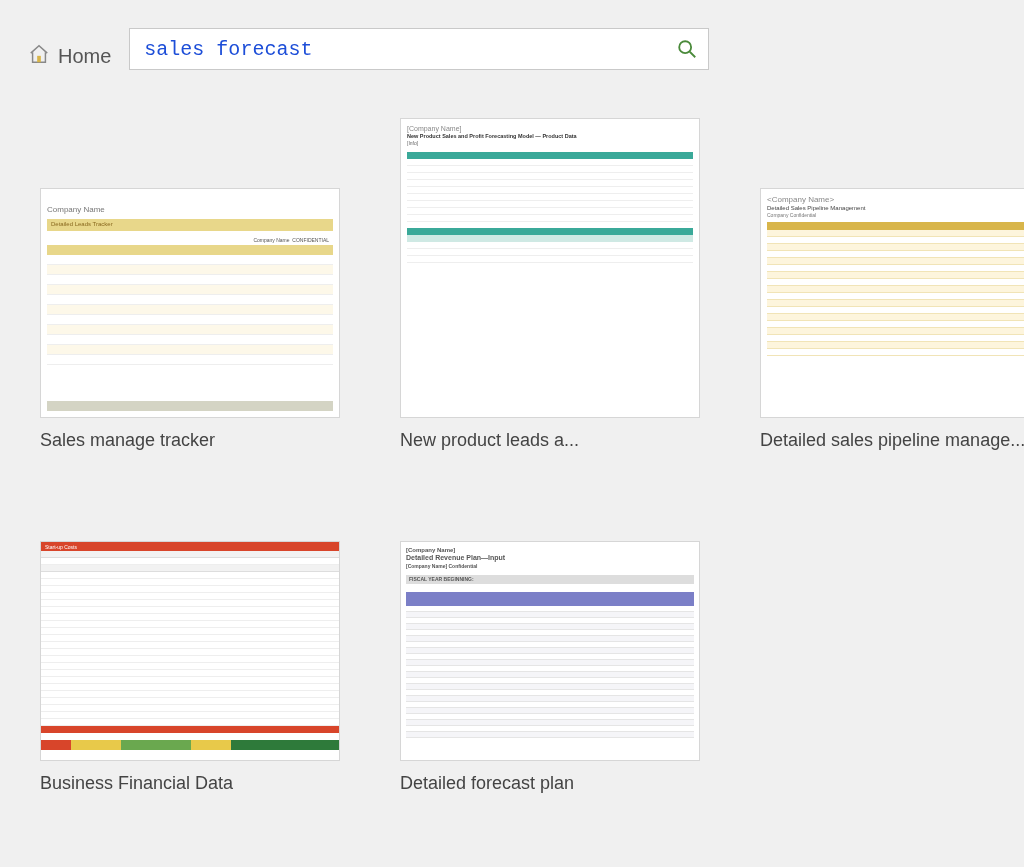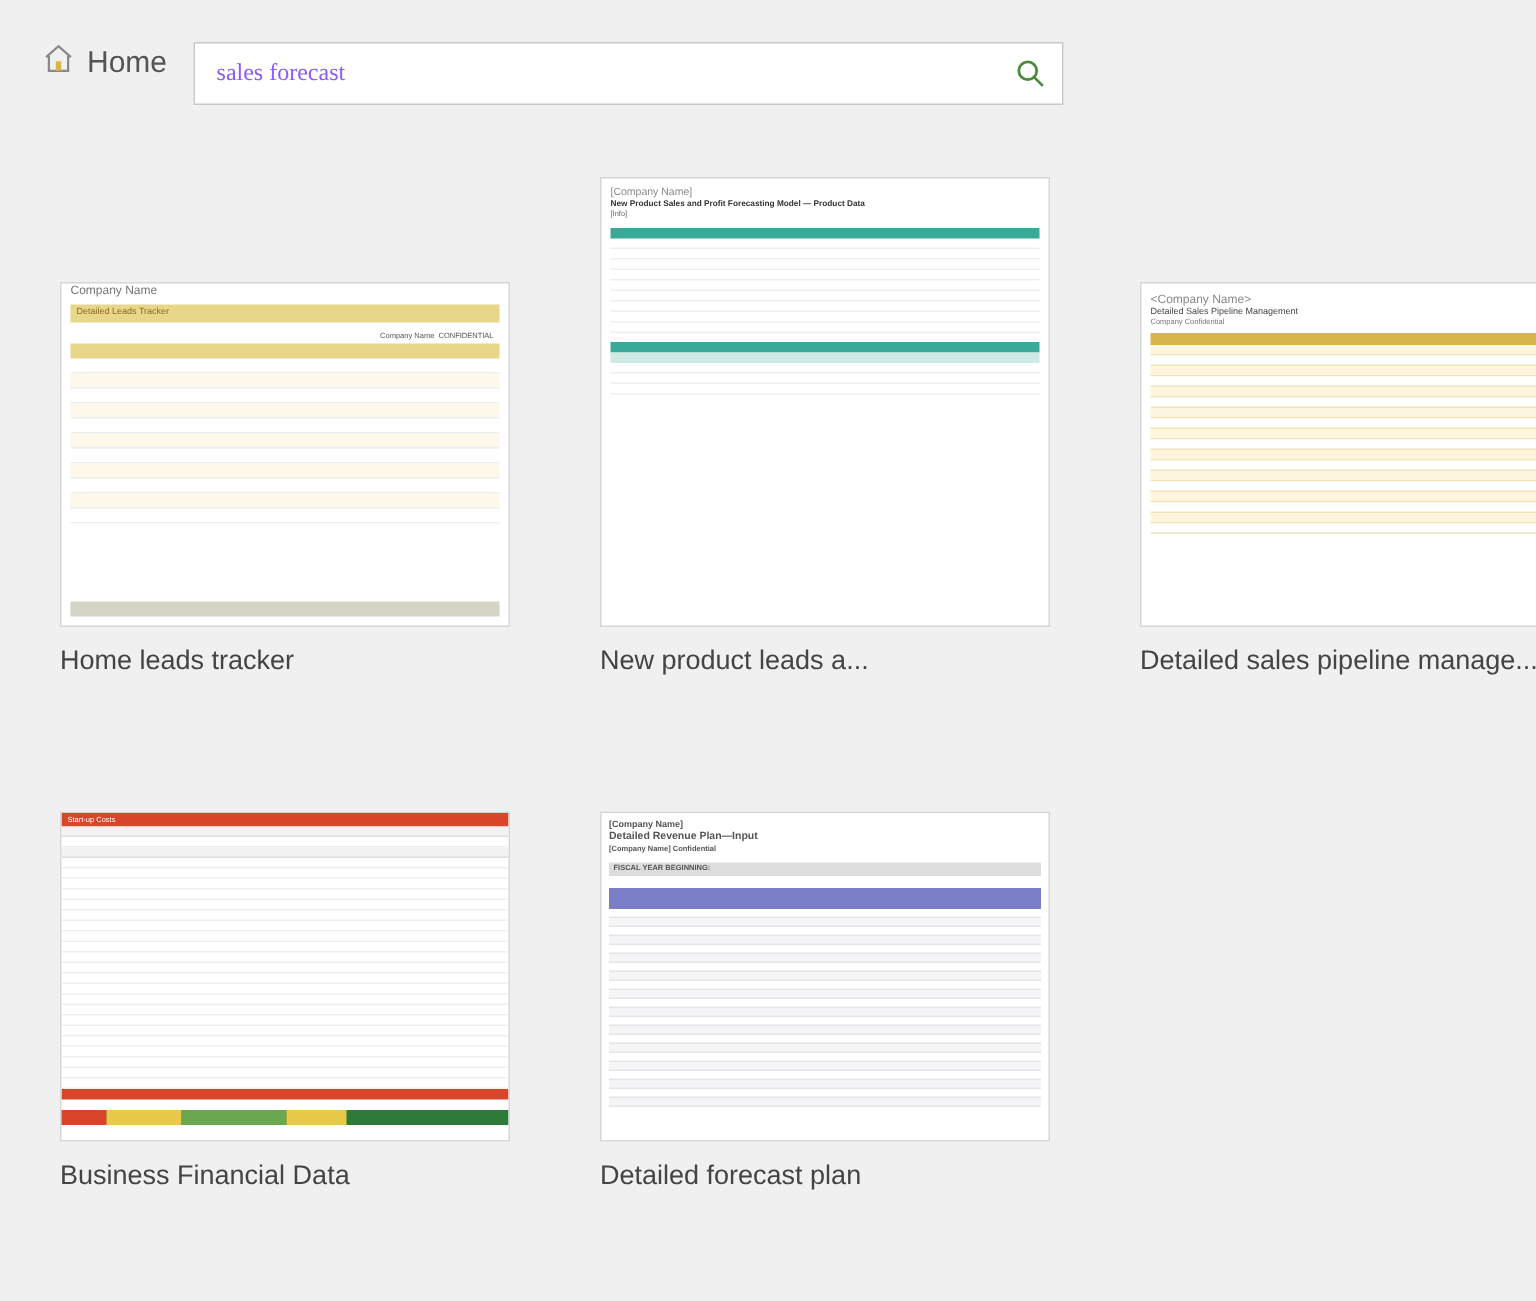--- a/index.html
+++ b/index.html
@@ -6,21 +6,21 @@
   body {
     font-family: "Segoe UI", Arial, sans-serif;
     background: #f0f0f0;
     width: 1024px;
     height: 867px;
     overflow: hidden;
     color: #444;
   }
   .header {
     display: flex;
-    align-items: flex-start;
+    align-items: flex-end;
     padding: 28px 28px 18px 28px;
     gap: 18px;
   }
   .home-link {
     display: flex;
     align-items: center;
     gap: 8px;
     font-size: 20px;
     color: #555;
     cursor: pointer;
@@ -31,23 +31,23 @@
     align-items: center;
     background: #fff;
     border: 1px solid #c9c9c9;
     height: 42px;
     padding: 0 10px 0 14px;
   }
   .search-box input {
     flex: 1;
     border: none;
     outline: none;
-    font-size: 16px;
-    color: #8b5cf6;
-    font-family: Liberation Serif, serif;
+    font-size: 20px;
+    color: #1d4ed8;
+    font-family: Liberation Mono, monospace;
     background: transparent;
   }
   .search-icon {
     width: 22px; height: 22px;
     cursor: pointer;
   }
   .grid {
     display: grid;
     grid-template-columns: repeat(3, 300px);
     column-gap: 60px;
@@ -103,21 +103,21 @@
         <circle cx="10" cy="10" r="6.5"></circle>
         <line x1="15" y1="15" x2="21" y2="21"></line>
       </svg>
     </span>
   </div>
 </div>
 
 <div class="grid">
 
   <div class="tile">
-    <div class="thumb" style="height:230px;padding:0 6px;">
+    <div class="thumb" style="height:230px;padding:16px 6px;">
       <div class="tt" style="font-size:8px;color:#777;">Company Name</div>
       <div style="background:#e8d78a;height:12px;margin-top:4px;display:flex;align-items:center;padding:0 4px;">
         <span class="tt" style="font-size:6px;color:#8a6a20;">Detailed Leads Tracker</span>
       </div>
       <div class="hdr-row tt" style="margin-top:6px;padding:0 4px;">
         <span></span>
         <span><span>Company Name</span>&nbsp;&nbsp;<span>CONFIDENTIAL</span></span>
       </div>
       <div style="background:#e8d78a;height:10px;margin-top:2px;"></div>
 
@@ -149,21 +149,21 @@
           <span class="flexfill"></span>
         </div>
       <div class="tt rowline row" style="height:10px;background:#fdf8e9;">
           <span class="flexfill"></span>
         </div>
       <div class="tt rowline row" style="height:10px;">
           <span class="flexfill"></span>
         </div>
       <div style="position:absolute;left:6px;right:6px;bottom:6px;background:#d4d4c4;height:10px;"></div>
     </div>
-    <div class="tile-label">Home leads tracker</div>
+    <div class="tile-label">Sales manage tracker</div>
   </div>
 
   <div class="tile">
     <div class="thumb" style="height:300px;padding:6px;">
       <div class="tt" style="font-size:7px;color:#888;">[Company Name]</div>
       <div class="tt" style="font-size:5.5px;color:#333;font-weight:bold;">New Product Sales and Profit Forecasting Model — Product Data</div>
       <div class="tt" style="font-size:5px;color:#666;">[Info]</div>
       <div style="height:6px;"></div>
       <div style="background:#3aa999;height:7px;"></div>
 

